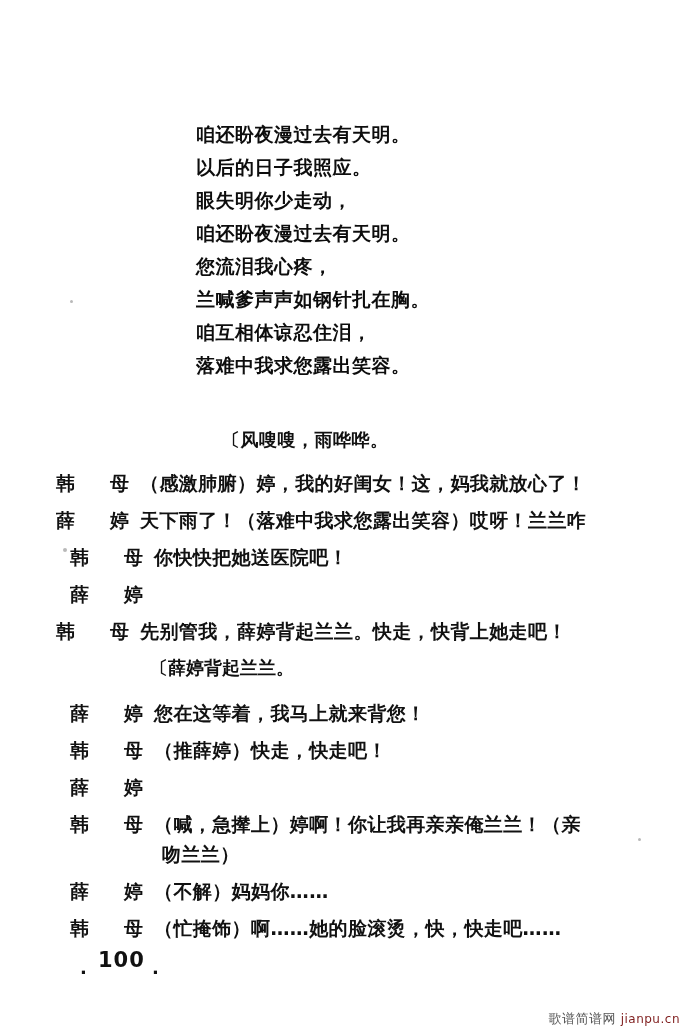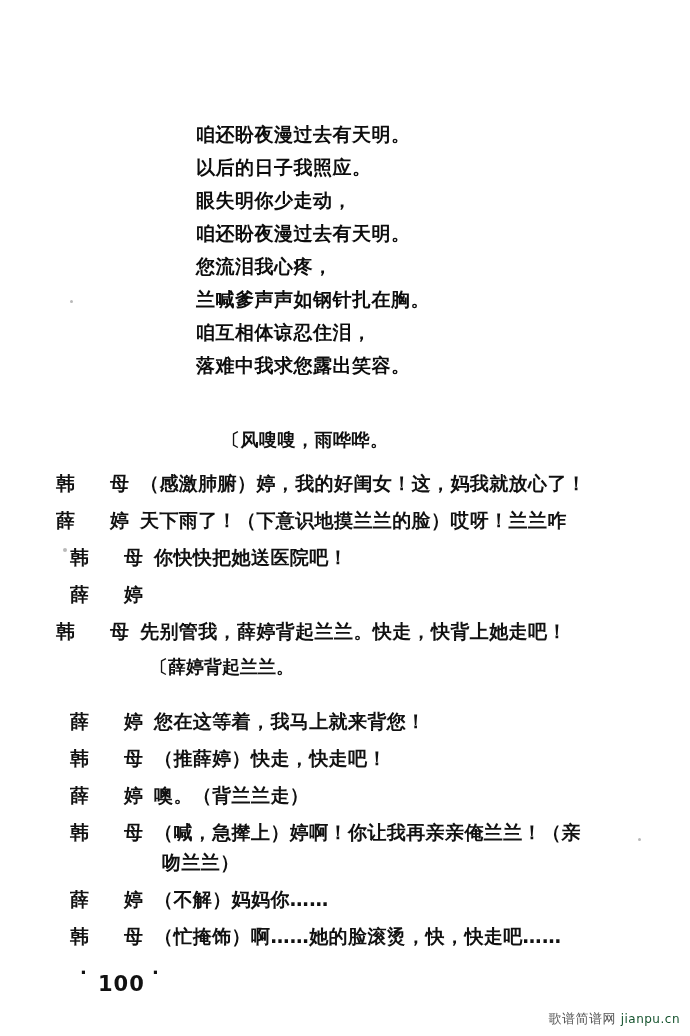--- a/index.html
+++ b/index.html
@@ -79,43 +79,42 @@
     letter-spacing: 0.4px;
   }
   .speech .cont {
     display: block;
     padding-left: 8px;
   }
 
   
   .stage-row {
     display: flex;
-    margin-bottom: 23px;
-    font-family: Liberation Mono, monospace;
+    margin-bottom: 15px;
   }
   .stage-row .spacer {
     width: 84px;
     flex: 0 0 84px;
   }
   .stage-row .stage-text {
     font-size: 18px;
     font-weight: bold;
     line-height: 30px;
     padding-left: 10px;
   }
 
   
   .ind-1 .speaker { padding-left: 0; }
   .ind-2 .speaker { padding-left: 14px; }
 
   
   .page-number {
     position: absolute;
     left: 98px;
-    bottom: 40px;
+    bottom: 64px;
     font-size: 21px;
     font-weight: bold;
     letter-spacing: 1px;
   }
   .dot-left {
     position: absolute;
     left: 80px;
     bottom: 53px;
     font-size: 18px;
     font-weight: bold;
@@ -132,21 +131,21 @@
   .watermark {
     position: absolute;
     right: 10px;
     bottom: 8px;
     font-size: 13px;
     color: #555555;
     letter-spacing: 0.5px;
     white-space: nowrap;
   }
   .watermark .wm-url {
-    color: #14532d;
+    color: #7f1d1d;
     font-size: 12px;
   }
 
   
   .speck {
     position: absolute;
     background: #b9b9b9;
     border-radius: 50%;
   }
 </style>
@@ -177,21 +176,21 @@
     <div class="d-row ind-1">
       <div class="speaker">韩　母</div>
       <div class="speech">
         <span>（感激肺腑）婷，我的好闺女！这，妈我就放心了！</span>
       </div>
     </div>
 
     <div class="d-row ind-1">
       <div class="speaker">薛　婷</div>
       <div class="speech">
-        <span>天下雨了！（下意识地摸兰兰的脸）哎呀！兰兰咋</span>
+        <span>天下雨了！（落难中我求您露出笑容）哎呀！兰兰咋</span>
       </div>
     </div>
 
     <div class="d-row ind-2">
       <div class="speaker">韩　母</div>
       <div class="speech">
         <span>你快快把她送医院吧！</span>
       </div>
     </div>
 
@@ -220,23 +219,20 @@
 
     <div class="d-row ind-2">
       <div class="speaker">韩　母</div>
       <div class="speech">
         <span>（推薛婷）快走，快走吧！</span>
       </div>
     </div>
 
     <div class="d-row ind-2">
       <div class="speaker">薛　婷</div>
-      <div class="speech">
-        <span>噢。（背兰兰走）</span>
-      </div>
     </div>
 
     <div class="d-row ind-2">
       <div class="speaker">韩　母</div>
       <div class="speech">
         <span>（喊，急撵上）婷啊！你让我再亲亲俺兰兰！（亲</span>
         <span class="cont">吻兰兰）</span>
       </div>
     </div>
 

